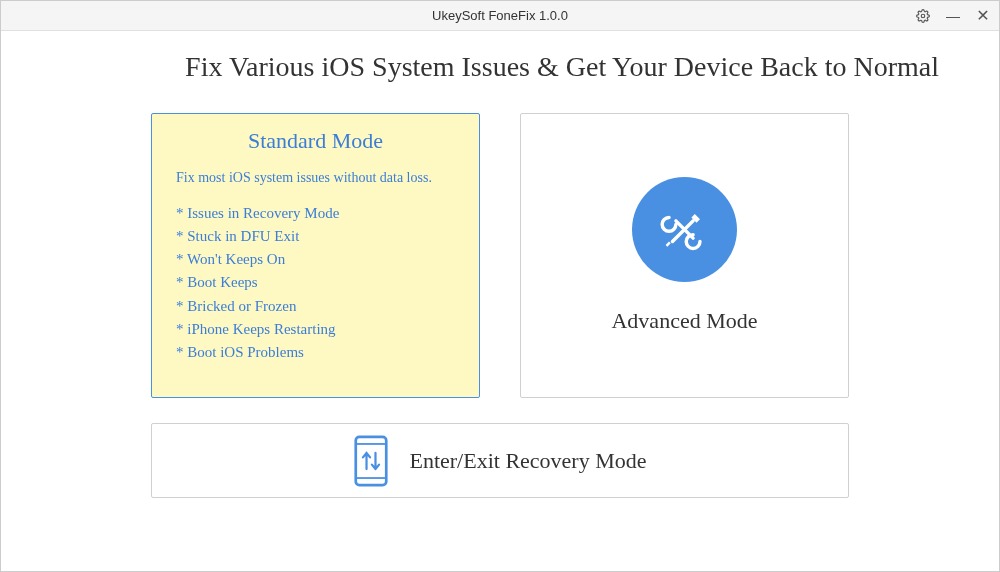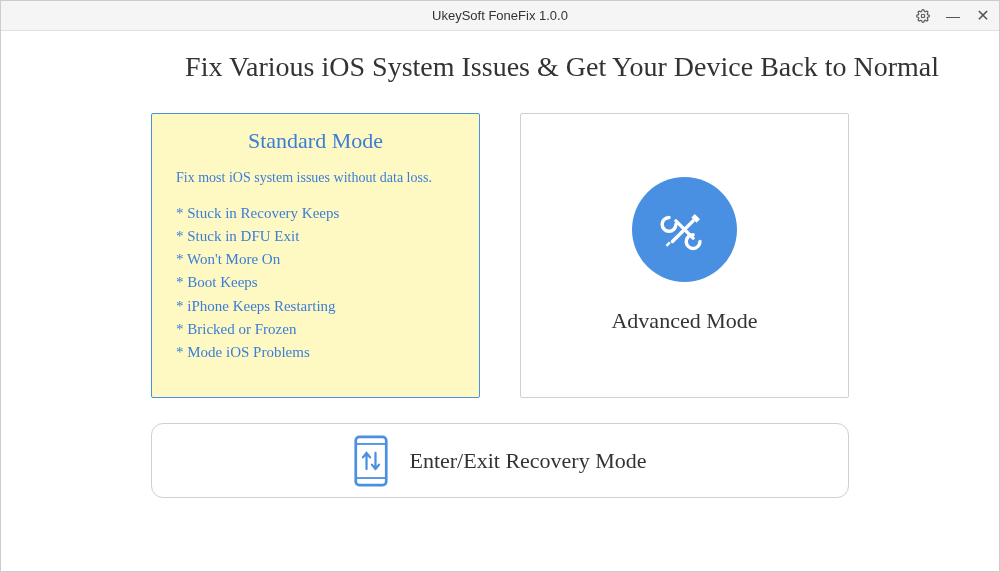--- a/index.html
+++ b/index.html
@@ -125,21 +125,21 @@
     }
     .advanced-title {
       font-size: 22px;
       color: #333;
       font-weight: normal;
     }
     .recovery-card {
       margin: 0 90px;
       height: 75px;
       border: 1px solid #d0d0d0;
-      border-radius: 12px;
+      border-radius: 2px;
       display: flex;
       align-items: center;
       justify-content: center;
       gap: 20px;
       cursor: pointer;
     }
     .recovery-icon {
       width: 36px;
       height: 52px;
     }
@@ -170,27 +170,27 @@
 </div>
 
 <div class="content">
   <h1 class="page-title">Fix Various iOS System Issues &amp; Get Your Device Back to Normal</h1>
 
   <div class="cards-row">
     <div class="mode-card selected">
       <h2 class="standard-title">Standard Mode</h2>
       <p class="standard-desc">Fix most iOS system issues without data loss.</p>
       <ul class="standard-issues">
-        <li>Stuck in Recovery Keeps</li>
+        <li>Issues in Recovery Mode</li>
         <li>Stuck in DFU Exit</li>
-        <li>Won't More On</li>
+        <li>Won't Keeps On</li>
         <li>Boot Keeps</li>
+        <li>Bricked or Frozen</li>
         <li>iPhone Keeps Restarting</li>
-        <li>Bricked or Frozen</li>
-        <li>Mode iOS Problems</li>
+        <li>Boot iOS Problems</li>
       </ul>
     </div>
 
     <div class="mode-card advanced-card">
       <div class="advanced-icon-circle">
         <svg viewBox="0 0 64 64" fill="none" stroke="#ffffff" stroke-width="4" stroke-linecap="round">
           <path d="M18 46 L42 22"></path>
           <path d="M44 14 L50 20 L46 24 L40 18 Z" fill="#ffffff" stroke="none"></path>
           <path d="M16 48 L12 52 L10 50 L14 46 Z" fill="#ffffff" stroke="none"></path>
           <path d="M22 22 L42 42"></path>

